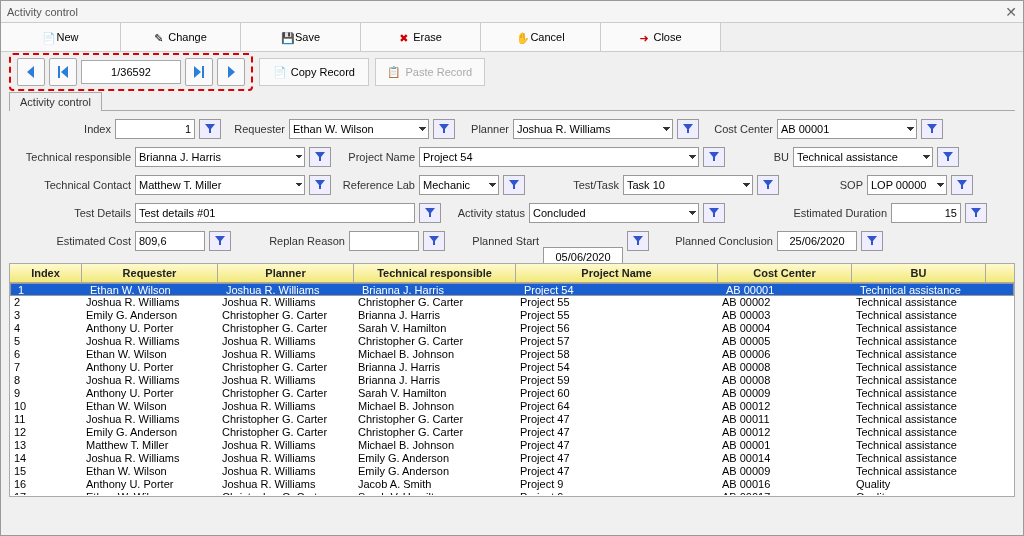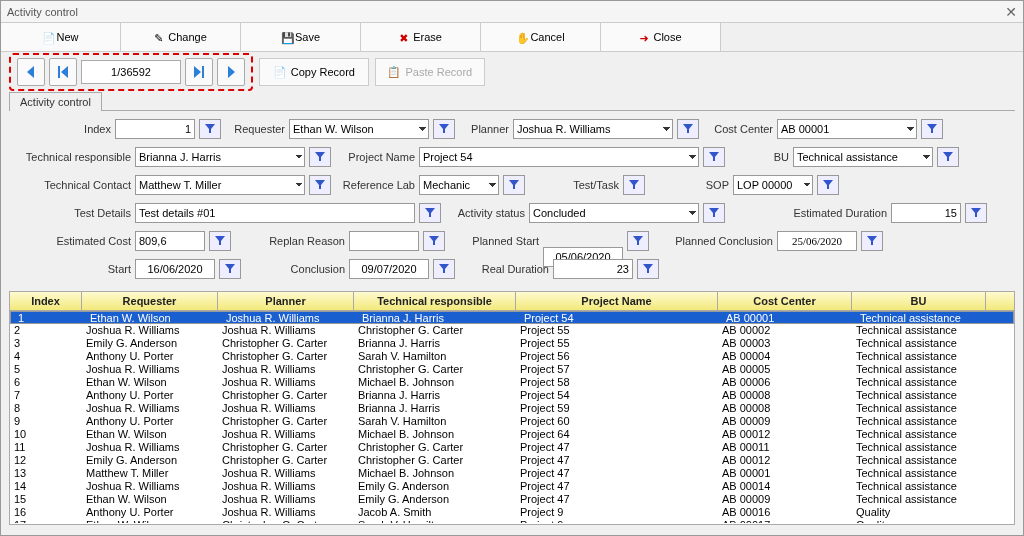--- a/index.html
+++ b/index.html
@@ -176,20 +176,21 @@
           </svg>
         </div>
       <span class="lbl" style="width:80px">Reference Lab</span>
       <select class="sel" style="width:80px"><option>Mechanic</option></select>
       <div class="fbtn">
           <svg class="funnel" viewBox="0 0 10 10">
             <polygon points="0,0 10,0 6,5 6,9 4,9 4,5" fill="#35c"></polygon>
           </svg>
         </div>
       <span class="lbl" style="width:90px">Test/Task</span>
+      <select class="sel" style="width:130px"><option>Task 10</option></select>
       <div class="fbtn">
           <svg class="funnel" viewBox="0 0 10 10">
             <polygon points="0,0 10,0 6,5 6,9 4,9 4,5" fill="#35c"></polygon>
           </svg>
         </div>
       <span class="lbl" style="width:80px">SOP</span>
       <select class="sel" style="width:80px"><option>LOP 00000</option></select>
       <div class="fbtn">
           <svg class="funnel" viewBox="0 0 10 10">
             <polygon points="0,0 10,0 6,5 6,9 4,9 4,5" fill="#35c"></polygon>
@@ -235,44 +236,21 @@
           </svg>
         </div>
       <span class="lbl" style="width:90px">Planned Start</span>
       <input class="inp" style="width: 80px; text-align: center; margin-top: 32px;" value="05/06/2020">
       <div class="fbtn">
           <svg class="funnel" viewBox="0 0 10 10">
             <polygon points="0,0 10,0 6,5 6,9 4,9 4,5" fill="#35c"></polygon>
           </svg>
         </div>
       <span class="lbl" style="width:120px">Planned Conclusion</span>
-      <input class="inp" style="width: 80px; text-align: center; font-family: Liberation Serif, serif;" value="25/06/2020">
-      <div class="fbtn">
-          <svg class="funnel" viewBox="0 0 10 10">
-            <polygon points="0,0 10,0 6,5 6,9 4,9 4,5" fill="#35c"></polygon>
-          </svg>
-        </div>
-    </div>
-    <div class="frow">
-      <span class="lbl" style="width:120px">Start</span>
-      <input class="inp" style="width: 80px; text-align: center;" value="16/06/2020">
-      <div class="fbtn">
-          <svg class="funnel" viewBox="0 0 10 10">
-            <polygon points="0,0 10,0 6,5 6,9 4,9 4,5" fill="#35c"></polygon>
-          </svg>
-        </div>
-      <span class="lbl" style="width:100px">Conclusion</span>
-      <input class="inp" style="width: 80px; text-align: center;" value="09/07/2020">
-      <div class="fbtn">
-          <svg class="funnel" viewBox="0 0 10 10">
-            <polygon points="0,0 10,0 6,5 6,9 4,9 4,5" fill="#35c"></polygon>
-          </svg>
-        </div>
-      <span class="lbl" style="width:90px">Real Duration</span>
-      <input class="inp" style="width: 80px; text-align: right;" value="23">
+      <input class="inp" style="width: 80px; text-align: center;" value="25/06/2020">
       <div class="fbtn">
           <svg class="funnel" viewBox="0 0 10 10">
             <polygon points="0,0 10,0 6,5 6,9 4,9 4,5" fill="#35c"></polygon>
           </svg>
         </div>
     </div>
   </div>
 
   <div class="grid">
     <div class="grid-head">

